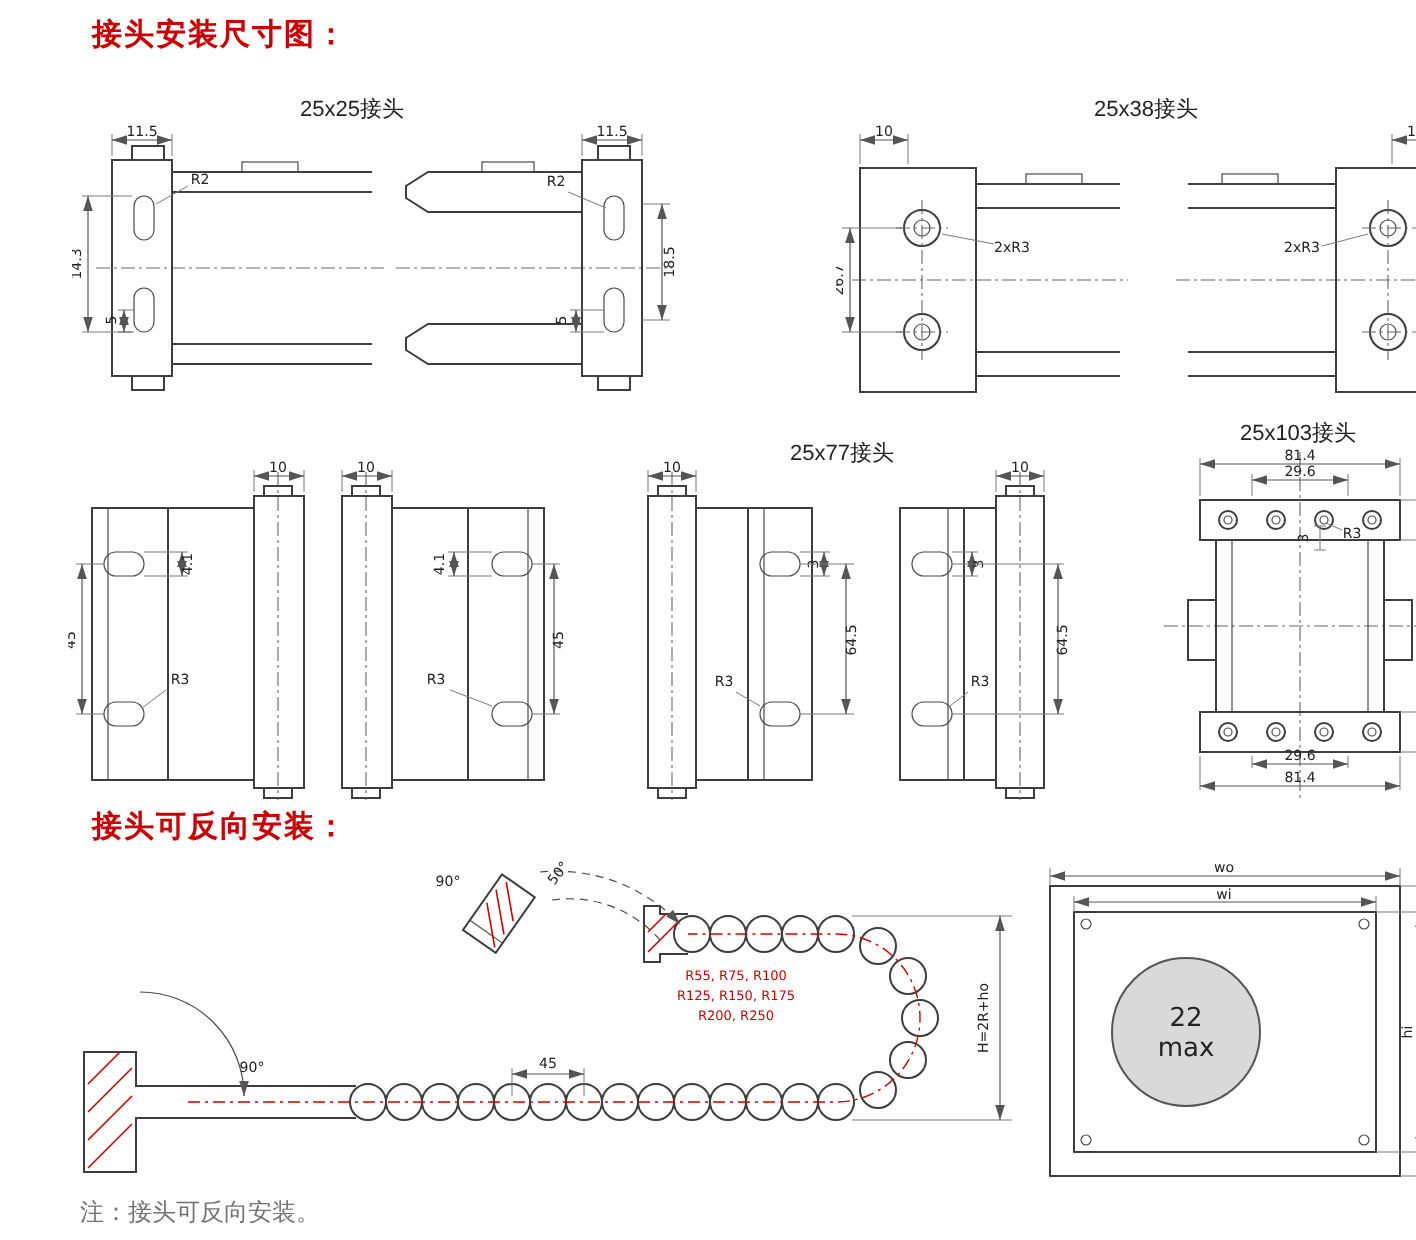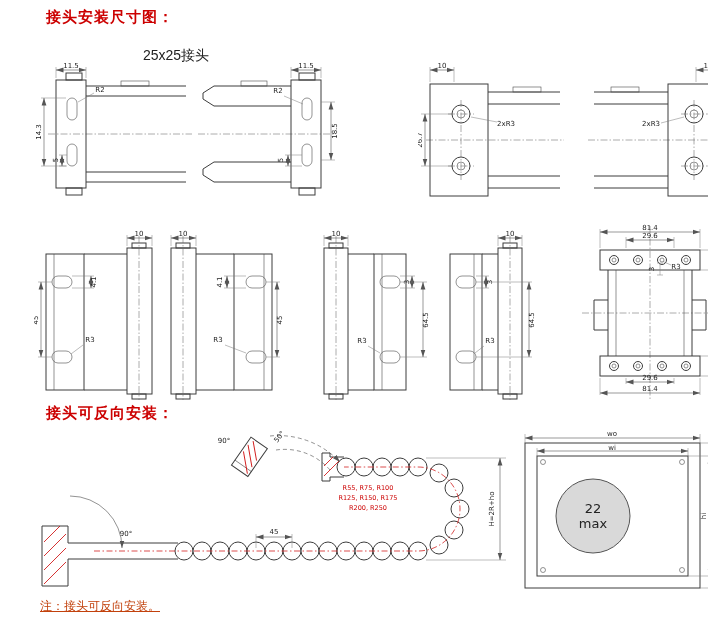--- a/index.html
+++ b/index.html
@@ -1,21 +1,21 @@
 <!DOCTYPE html>
 <html><head>
 <meta charset="utf-8">
 <style>
   html,body{margin:0;padding:0;background:#fff;}
   .page{position:relative;width:708px;height:620px;background:#fff;overflow:hidden;
         font-family:"Liberation Sans","DejaVu Sans",sans-serif;margin-left:28px;}
   .abs{position:absolute;}
   .sect-title{font-size:15px;font-weight:bold;color:#cc0000;letter-spacing:1px;}
-  .conn-label{font-size:14px;color:#222;width:120px;text-align:center;}
-  .note{font-size:12px;color:#c2410c;text-decoration:underline;}
+  .conn-label{font-size:11px;color:#222;width:120px;text-align:center;}
+  .note{font-size:12px;color:#737373;}
   .drw{position:absolute;}
   .ln{stroke:#3d3d3d;stroke-width:1;fill:none;}
   .lt{stroke:#4a4a4a;stroke-width:.6;fill:none;}
   .ext{stroke:#787878;stroke-width:.5;fill:none;}
   .dim{stroke:#555;stroke-width:.6;fill:none;marker-start:url(#arr);marker-end:url(#arr);}
   .cl{stroke:#666;stroke-width:.55;stroke-dasharray:7 2 1.5 2;fill:none;}
   .clr{stroke:#cc0000;stroke-width:.7;stroke-dasharray:6 2.5 1.5 2.5;fill:none;}
   .red{stroke:#cc0000;stroke-width:.8;fill:none;}
   .dt{font-family:"DejaVu Sans",sans-serif;font-size:7px;fill:#222;text-anchor:middle;}
   .rt{font-family:"DejaVu Sans",sans-serif;font-size:6.5px;fill:#cc0000;text-anchor:middle;}
@@ -31,20 +31,23 @@
   <svg width="0" height="0" style="position:absolute">
     <defs>
       <marker id="arr" markerWidth="8" markerHeight="7" refX="7.5" refY="3" orient="auto-start-reverse" markerUnits="userSpaceOnUse">
         <path d="M0,0.6 L7.5,3 L0,5.4 Z" fill="#555"></path>
       </marker>
     </defs>
   </svg>
 
   <div class="abs sect-title" style="left:18px;top:8px">接头安装尺寸图：</div>
   <div class="abs conn-label" style="left:88px;top:47px">25x25接头</div>
+  <div class="abs conn-label" style="left:485px;top:47px">25x38接头</div>
+  <div class="abs conn-label" style="left:333px;top:219px">25x77接头</div>
+  <div class="abs conn-label" style="left:561px;top:209px">25x103接头</div>
   <div class="abs sect-title" style="left:18px;top:404px">接头可反向安装：</div>
   <div class="abs note" style="left:12px;top:598px">注：接头可反向安装。</div>
 
   <svg class="drw" style="left:8px;top:62px" width="310" height="150" viewBox="0 0 310 150">
     <g>
       <line class="cl" x1="12" y1="72" x2="156" y2="72"></line>
       <rect class="ln" x="20" y="18" width="30" height="108"></rect>
       <rect class="ln" x="30" y="11" width="16" height="7"></rect>
       <rect class="ln" x="30" y="126" width="16" height="7"></rect>
       <rect class="lt" x="31" y="36" width="10" height="22" rx="5"></rect>

